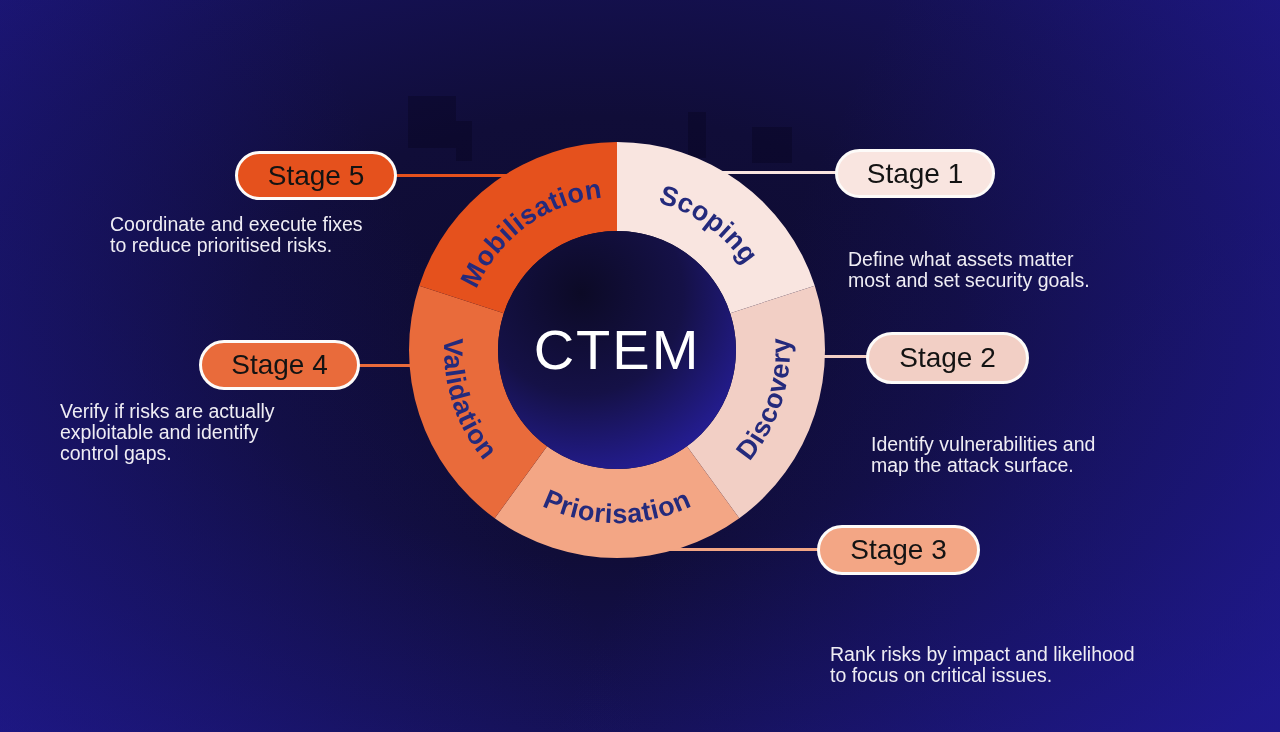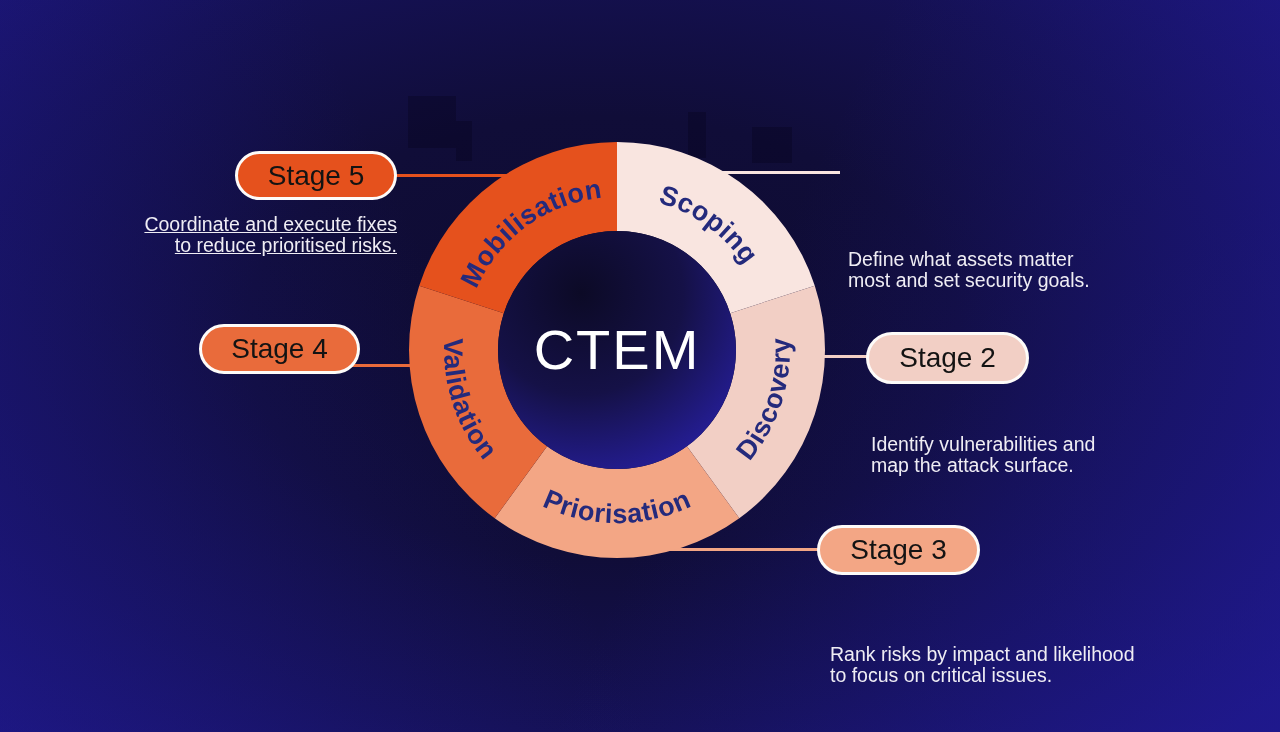--- a/index.html
+++ b/index.html
@@ -18,21 +18,21 @@
   .center-label{font-family:"Liberation Sans",sans-serif;font-size:56px;letter-spacing:2px;}
   .pill{
     position:absolute;z-index:3;border:3px solid #fdfbf9;border-radius:26px;
     display:flex;align-items:center;justify-content:center;
     font-size:28px;color:#131313;box-sizing:border-box;
   }
   .desc{
     position:absolute;z-index:3;color:#efedf4;font-size:19.5px;line-height:21px;
     white-space:pre-line;
   }
-  .desc.right{text-align:right;text-decoration:underline;}
+  .desc.right{}
   .desc.left{text-align:left;margin-top:40px;}
 </style>
 </head>
 <body>
 
 <div id="stage-canvas">
 
   <div class="bg-block" style="left:408px;top:96px;width:48px;height:52px;"></div>
   <div class="bg-block" style="left:456px;top:121px;width:16px;height:40px;"></div>
   <div class="bg-block" style="left:688px;top:112px;width:18px;height:46px;"></div>
@@ -77,35 +77,41 @@
       <textPath href="#ta-validation" startOffset="50%" text-anchor="middle">Validation</textPath>
     </text>
     <text class="wheel-label" fill="#242a7c">
       <textPath href="#ta-mobilisation" startOffset="50%" text-anchor="middle">Mobilisation</textPath>
     </text>
 
     <circle cx="230" cy="230" r="119" fill="url(#centerGrad)"></circle>
     <text class="center-label" x="230" y="249" text-anchor="middle" fill="#ffffff">CTEM</text>
   </svg>
 
+  <div class="pill" style="left: 835px; top: 149px; width: 160px; height: 49px; background: rgb(249, 229, 224);">
+      <span>Stage 1</span>
+    </div>
   <div class="pill" style="left: 866px; top: 332px; width: 163px; height: 52px; background: rgb(242, 207, 197);">
       <span>Stage 2</span>
     </div>
   <div class="pill" style="left: 817px; top: 525px; width: 163px; height: 50px; background: rgb(243, 166, 133);">
       <span>Stage 3</span>
     </div>
-  <div class="pill" style="left: 199px; top: 324px; width: 161px; height: 50px; background: rgb(233, 107, 59);">
+  <div class="pill" style="left: 199px; top: 340px; width: 161px; height: 50px; background: rgb(233, 107, 59);">
       <span>Stage 4</span>
     </div>
   <div class="pill" style="left: 235px; top: 151px; width: 162px; height: 49px; background: rgb(229, 81, 29);">
       <span>Stage 5</span>
     </div>
 
   <div class="desc left" style="left:848px;top:209px;width:330px;">Define what assets matter
 most and set security goals.</div>
   <div class="desc left" style="left:871px;top:394px;width:330px;">Identify vulnerabilities and
 map the attack surface.</div>
   <div class="desc left" style="left:830px;top:604px;width:360px;">Rank risks by impact and likelihood
 to focus on critical issues.</div>
+  <div class="desc right" style="left:60px;top:401px;width:300px;">Verify if risks are actually
+exploitable and identify
+control gaps.</div>
   <div class="desc right" style="left:110px;top:214px;width:287px;">Coordinate and execute fixes
 to reduce prioritised risks.</div>
 
 </div>
 
 </body></html>

